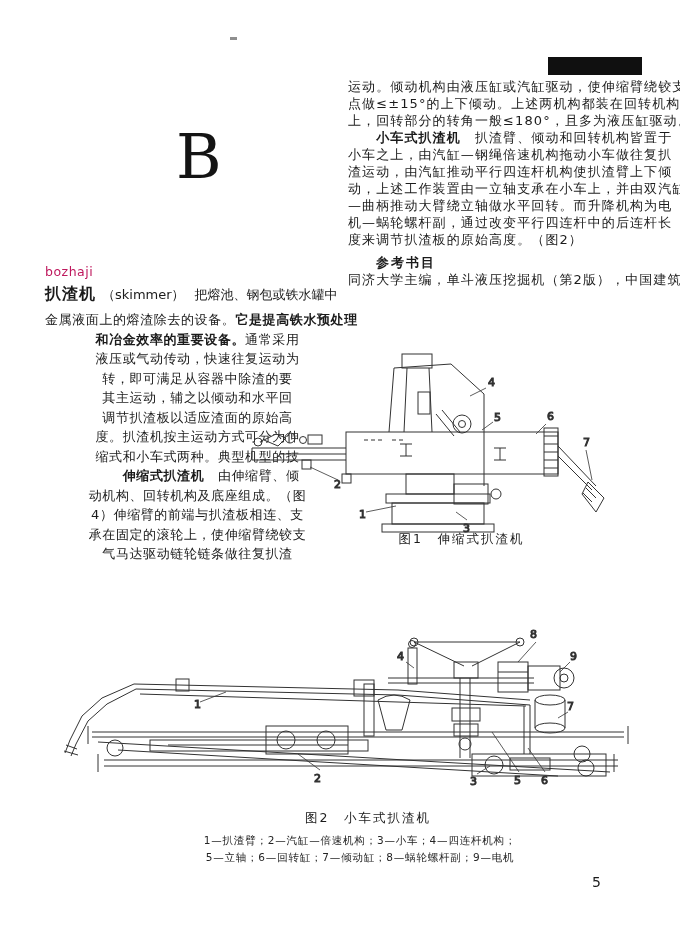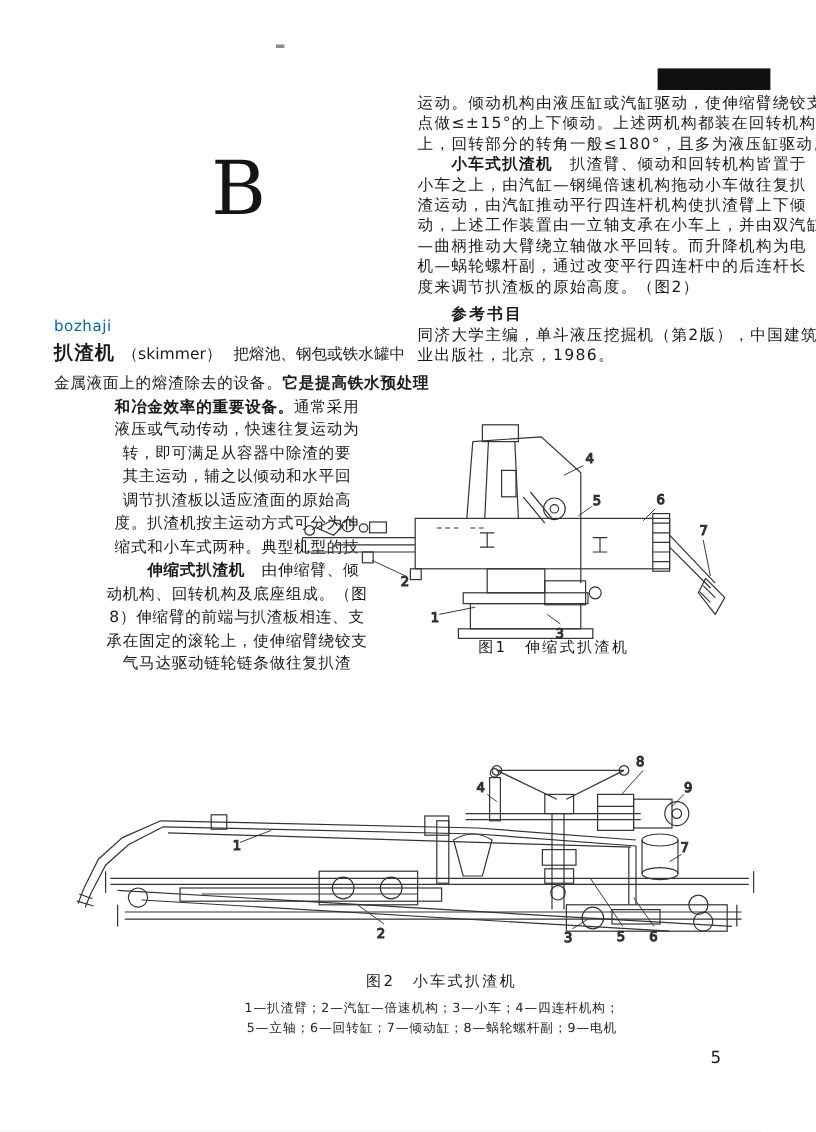--- a/index.html
+++ b/index.html
@@ -15,21 +15,21 @@
   
   .edge-tab{left:548px; top:57px; width:94px; height:18px; background:var(--edge_tab);}
   .dash-artifact{left:230px; top:37px; width:7px; height:3px; background:#8f8f8f;}
   
   .section-letter{
     left:176px; top:126px; font-family:"DejaVu Serif","Liberation Serif",serif;
     font-size:62px; line-height:1; font-weight:500; color:#141414;
   }
   
   .left-col{left:45px; top:264px; width:305px;}
-  .pinyin{font-size:12.5px; letter-spacing:.5px; color:#0369a1;}
+  .pinyin{font-size:12.5px; letter-spacing:.5px; color:#be185d;}
   .headline{margin-top:5px; white-space:pre; font-size:13px;}
   .headword{font-weight:bold; font-size:16px; letter-spacing:1px;}
   .headword-en{font-size:13px; margin-left:6px; margin-right:10px;}
   .left-lines{margin-top:5px; line-height:19.5px; font-size:13px; letter-spacing:.6px;text-align:center;}
   .tl{white-space:pre;}
   .bd{font-weight:bold;}
   
   .right-col{left:348px; top:78px; width:320px; font-size:13px; letter-spacing:1.1px; line-height:17px;}
   .refs-heading{font-weight:bold; margin-top:6px; margin-left:28px; letter-spacing:2px;}
   .ref-lines{line-height:17px;}
@@ -61,21 +61,21 @@
         <div class="tl"><span>金属液面上的熔渣除去的设备。</span><span class="bd">它是提高铁水预处理</span><span></span></div>
         <div class="tl"><span></span><span class="bd">和冶金效率的重要设备。</span><span>通常采用</span></div>
         <div class="tl"><span>液压或气动传动，快速往复运动为</span><span class="bd"></span><span></span></div>
         <div class="tl"><span>转，即可满足从容器中除渣的要</span><span class="bd"></span><span></span></div>
         <div class="tl"><span>其主运动，辅之以倾动和水平回</span><span class="bd"></span><span></span></div>
         <div class="tl"><span>调节扒渣板以适应渣面的原始高</span><span class="bd"></span><span></span></div>
         <div class="tl"><span>度。扒渣机按主运动方式可分为伸</span><span class="bd"></span><span></span></div>
         <div class="tl"><span>缩式和小车式两种。典型机型的技</span><span class="bd"></span><span></span></div>
         <div class="tl"><span>　　</span><span class="bd">伸缩式扒渣机</span><span>　由伸缩臂、倾</span></div>
         <div class="tl"><span>动机构、回转机构及底座组成。（图</span><span class="bd"></span><span></span></div>
-        <div class="tl"><span>8）伸缩臂的前端与扒渣板相连、支</span><span class="bd"></span><span></span></div>
+        <div class="tl"><span>4）伸缩臂的前端与扒渣板相连、支</span><span class="bd"></span><span></span></div>
         <div class="tl"><span>承在固定的滚轮上，使伸缩臂绕铰支</span><span class="bd"></span><span></span></div>
         <div class="tl"><span>气马达驱动链轮链条做往复扒渣</span><span class="bd"></span><span></span></div>
       </div>
   </div>
 
   <div class="abs right-col">
     <div>
         <div class="tl"><span>运动。倾动机构由液压缸或汽缸驱动，使伸缩臂绕铰支</span><span class="bd"></span><span></span></div>
         <div class="tl"><span>点做≤±15°的上下倾动。上述两机构都装在回转机构</span><span class="bd"></span><span></span></div>
         <div class="tl"><span>上，回转部分的转角一般≤180°，且多为液压缸驱动。</span><span class="bd"></span><span></span></div>
@@ -83,21 +83,20 @@
         <div class="tl"><span>小车之上，由汽缸—钢绳倍速机构拖动小车做往复扒</span><span class="bd"></span><span></span></div>
         <div class="tl"><span>渣运动，由汽缸推动平行四连杆机构使扒渣臂上下倾</span><span class="bd"></span><span></span></div>
         <div class="tl"><span>动，上述工作装置由一立轴支承在小车上，并由双汽缸</span><span class="bd"></span><span></span></div>
         <div class="tl"><span>—曲柄推动大臂绕立轴做水平回转。而升降机构为电</span><span class="bd"></span><span></span></div>
         <div class="tl"><span>机—蜗轮螺杆副，通过改变平行四连杆中的后连杆长</span><span class="bd"></span><span></span></div>
         <div class="tl"><span>度来调节扒渣板的原始高度。（图2）</span><span class="bd"></span><span></span></div>
       </div>
     <div class="refs-heading">参考书目</div>
     <div class="ref-lines">
         <div class="tl">同济大学主编，单斗液压挖掘机（第2版），中国建筑工</div>
-        <div class="tl">业出版社，北京，1986。</div>
       </div>
   </div>
 
   <div class="abs fig1-wrap">
     <svg class="fig-svg" width="420" height="200" viewBox="0 0 420 200">
       <g stroke="#333" stroke-width="1" fill="none">
 
         <path d="M6,112 H100 M6,124 H100 M6,112 V124"></path>
         <line x1="34" y1="118" x2="100" y2="118"></line>
         <circle cx="12" cy="106" r="4"></circle>

